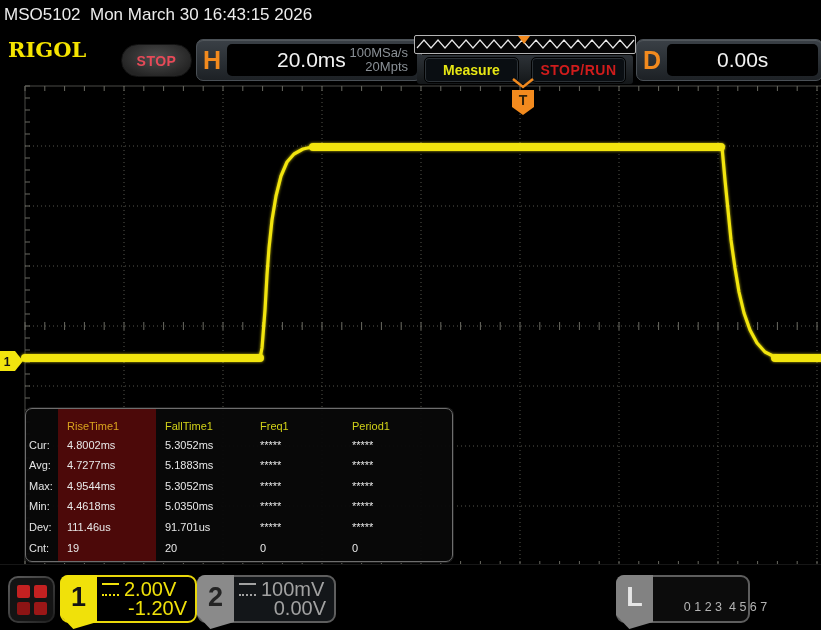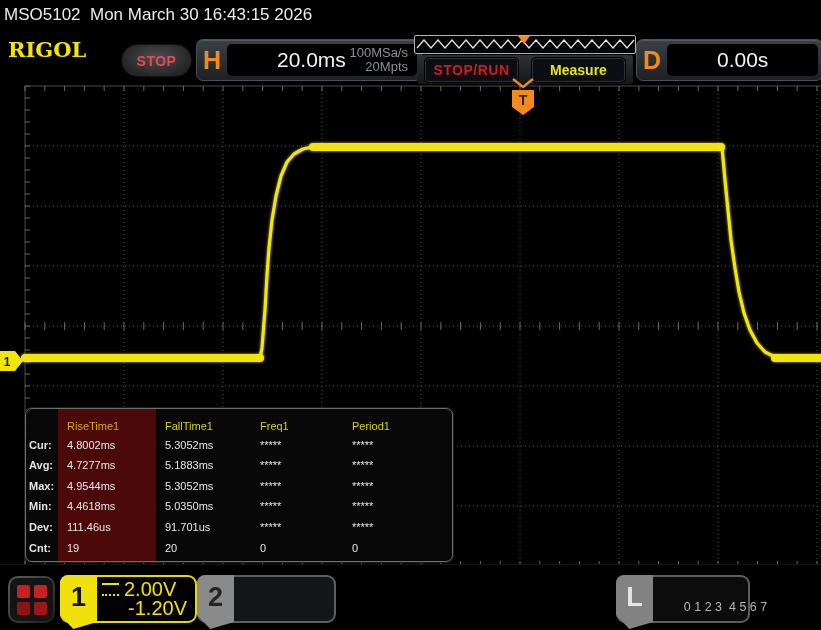--- a/index.html
+++ b/index.html
@@ -80,21 +80,21 @@
     box-shadow:0 0 0 1px #1c1c1c;overflow:hidden;
   }
   .meas-red{position:absolute;left:32px;top:0;width:98px;height:100%;background:#4c0909;}
   .meas-grid{
     position:relative;display:grid;margin:5px 0 0 3px;
     grid-template-columns:30px 98px 95px 92px 1fr;
     grid-auto-rows:20.6px;font-size:11px;
   }
   .meas-grid .hdr{color:#d2d219;padding-left:8px;line-height:24px;grid-row:1;}
   .meas-grid .hdr.rise{color:#d9a41e;}
-  .meas-grid .rlabel{color:#e4e4e4;line-height:20.6px;font-weight:bold;}
+  .meas-grid .rlabel{color:#e4e4e4;line-height:20.6px;}
   .meas-grid .cell{color:#e8e8e8;padding-left:8px;line-height:20.6px;}
   
   .bottombar{position:absolute;left:0;top:564px;width:821px;height:66px;background:#000;
     border-top:1px solid #161616;}
   .menu-btn{
     position:absolute;left:8px;top:11px;width:47px;height:47px;border-radius:10px;
     background:linear-gradient(135deg,#5c5c5c,#1e1e1e);padding:0;cursor:pointer;
   }
   .menu-inner{
     position:absolute;inset:2px;background:#141414;border-radius:8px;
@@ -153,22 +153,22 @@
   </div>
 
   <div class="mem-widget">
     <div class="zigzag-strip">
       <svg width="220" height="15">
         <polyline id="zigzag" fill="none" stroke="#e8e8e8" stroke-width="1.2" points="2,12 9,4 16,12 23,4 30,12 37,4 44,12 51,4 58,12 65,4 72,12 79,4 86,12 93,4 100,12 107,4 114,12 121,4 128,12 135,4 142,12 149,4 156,12 163,4 170,12 177,4 184,12 191,4 198,12 205,4 212,12 219,4"></polyline>
       </svg>
       <div class="mem-trig"></div>
     </div>
     <div class="btn-row">
+      <div class="tbtn measure-btn">Measure</div>
       <div class="tbtn stoprun-btn">STOP/RUN</div>
-      <div class="tbtn measure-btn">Measure</div>
     </div>
   </div>
 
   <div class="panel d-panel">
     <div class="plabel">D</div>
     <div class="inner">
       <div class="tb-main">0.00s</div>
     </div>
   </div>
 
@@ -443,20 +443,27 @@
         <div class="row1">
           <span class="coupling-icon"></span>
           <span>2.00V</span>
         </div>
         <div class="row2">-1.20V</div>
       </div>
     </div>
 
     <div class="chbox ch2box">
       <div class="chtab">2</div>
+      <div class="chvals">
+        <div class="row1">
+          <span class="coupling-icon"></span>
+          <span>100mV</span>
+        </div>
+        <div class="row2">0.00V</div>
+      </div>
     </div>
 
     <div class="chbox lbox">
       <div class="chtab">L</div>
       <div class="digits">
         <span>0 1 2 3  4 5 6 7</span><br>
         
       </div>
     </div>
   </div>

